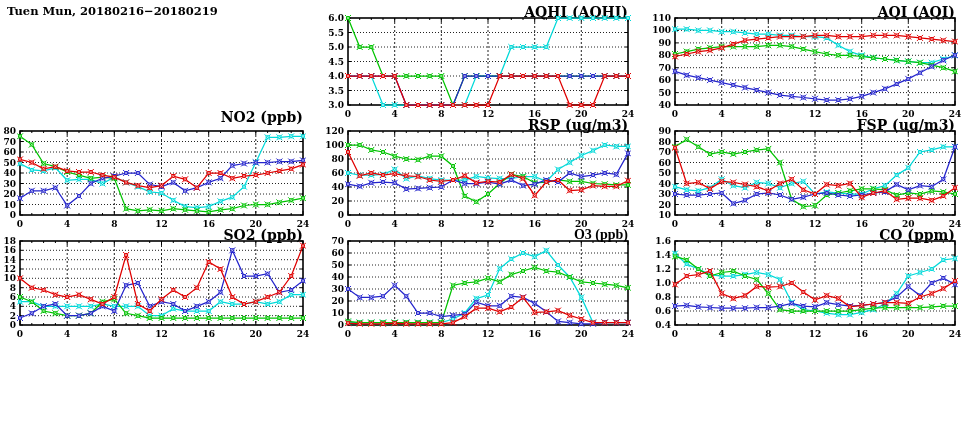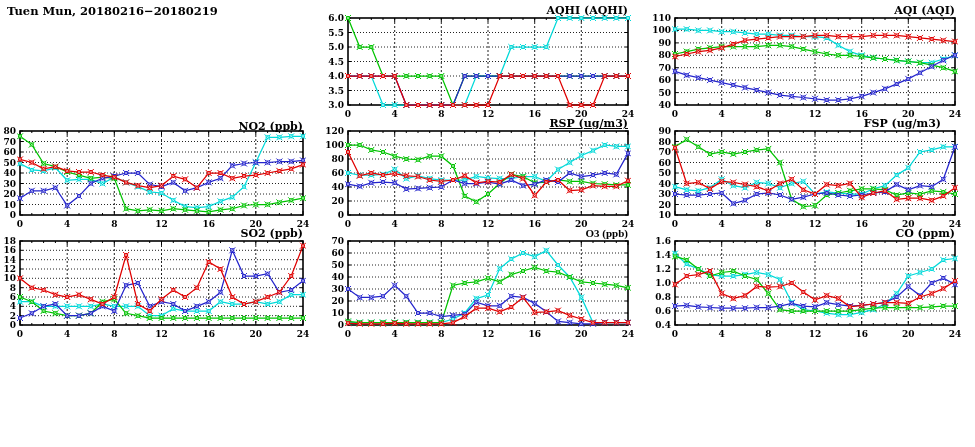--- a/index.html
+++ b/index.html
@@ -1,33 +1,33 @@
 <!DOCTYPE html>
 <html><head>
 <meta charset="utf-8">
 <style>
   html,body{margin:0;padding:0;background:#fff;}
   .canvas{position:relative;width:975px;height:443px;background:#fff;
           font-family:"DejaVu Serif",serif;overflow:hidden;}
   .main-title{position:absolute;left:7px;top:4px;font-size:11.5px;font-weight:bold;color:#000;}
-  .chart-title{position:absolute;font-size:11px;font-weight:bold;color:#000;white-space:nowrap;}
+  .chart-title{position:absolute;font-size:14px;font-weight:bold;color:#000;white-space:nowrap;}
   svg.chart{position:absolute;display:block;}
   svg text{font-family:"DejaVu Serif",serif;font-size:9px;font-weight:bold;fill:#000;}
 </style>
 </head>
 <body>
 
 <div class="canvas">
   <div class="main-title">Tuen Mun, 20180216−20180219</div>
 
   <div class="chart-title" style="right:347px;top:4px;">AQHI (AQHI)</div>
   <div class="chart-title" style="right:20px;top:4px;margin-left:32px;">AQI (AQI)</div>
-  <div class="chart-title" style="right:672px;top:120px;">NO2 (ppb)</div>
-  <div class="chart-title" style="right:347px;top:117px;text-decoration:underline;">RSP (ug/m3)</div>
-  <div class="chart-title" style="right:34px;top:117px;margin-left:24px;">FSP (ug/m3)</div>
+  <div class="chart-title" style="right:672px;top:109px;">NO2 (ppb)</div>
+  <div class="chart-title" style="right:347px;top:117px;">RSP (ug/m3)</div>
+  <div class="chart-title" style="right:20px;top:117px;margin-left:24px;">FSP (ug/m3)</div>
   <div class="chart-title" style="right:672px;top:227px;">SO2 (ppb)</div>
   <div class="chart-title" style="right:347px;top:227px;font-family:Liberation Serif, serif;">O3 (ppb)</div>
   <div class="chart-title" style="right:20px;top:227px;margin-left:25px;">CO (ppm)</div>
 
   <svg class="chart" style="left:318px;top:2px;" width="322" height="119">
       <path d="M30,88.5H310M30,74.0H310M30,59.5H310M30,45.0H310M30,30.5H310" stroke="#222" stroke-width="1" fill="none" stroke-dasharray="1,2"></path>
       <path d="M76.7,16V103M123.3,16V103M170.0,16V103M216.7,16V103M263.3,16V103" stroke="#222" stroke-width="1" fill="none" stroke-dasharray="2,2"></path>
       <path d="M30.0,103v-4M30.0,16v4M41.7,103v-2M41.7,16v2M53.3,103v-2M53.3,16v2M65.0,103v-2M65.0,16v2M76.7,103v-4M76.7,16v4M88.3,103v-2M88.3,16v2M100.0,103v-2M100.0,16v2M111.7,103v-2M111.7,16v2M123.3,103v-4M123.3,16v4M135.0,103v-2M135.0,16v2M146.7,103v-2M146.7,16v2M158.3,103v-2M158.3,16v2M170.0,103v-4M170.0,16v4M181.7,103v-2M181.7,16v2M193.3,103v-2M193.3,16v2M205.0,103v-2M205.0,16v2M216.7,103v-4M216.7,16v4M228.3,103v-2M228.3,16v2M240.0,103v-2M240.0,16v2M251.7,103v-2M251.7,16v2M263.3,103v-4M263.3,16v4M275.0,103v-2M275.0,16v2M286.7,103v-2M286.7,16v2M298.3,103v-2M298.3,16v2M310.0,103v-4M310.0,16v4M30,103.0h3M310,103.0h-3M30,88.5h3M310,88.5h-3M30,74.0h3M310,74.0h-3M30,59.5h3M310,59.5h-3M30,45.0h3M310,45.0h-3M30,30.5h3M310,30.5h-3M30,16.0h3M310,16.0h-3" stroke="#000" stroke-width="1" fill="none"></path>
       <rect x="30" y="16" width="280" height="87" fill="none" stroke="#000" stroke-width="1.6"></rect>
       <text x="26" y="106" text-anchor="end">3.0</text>

